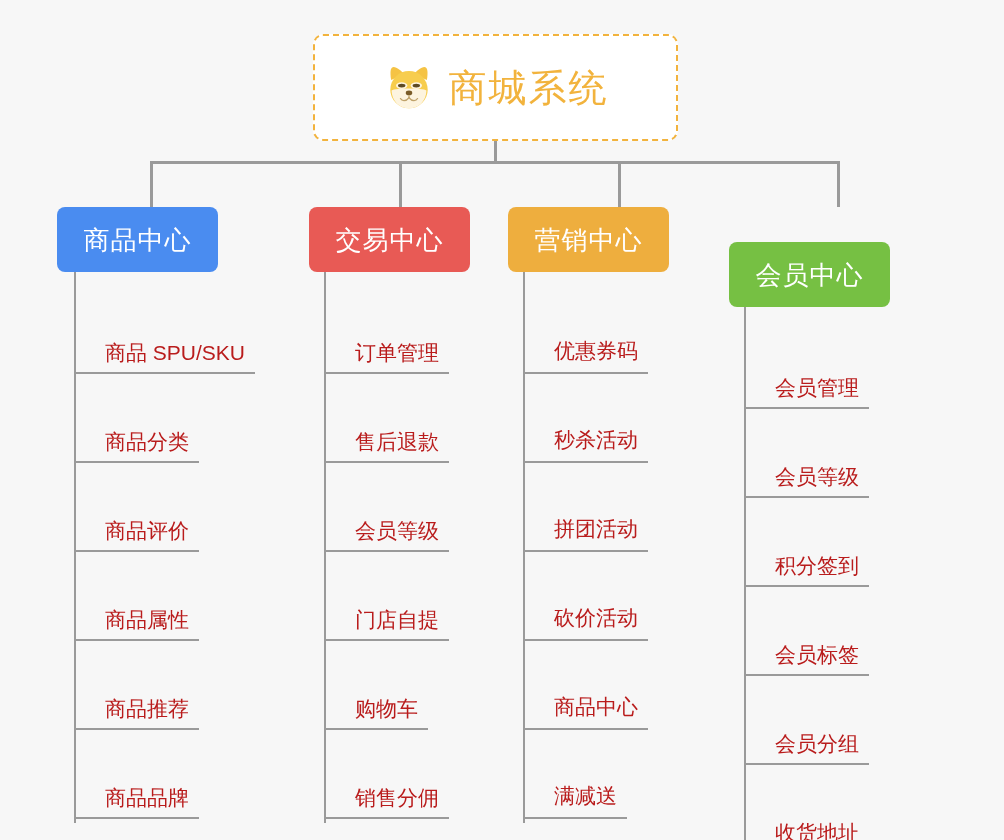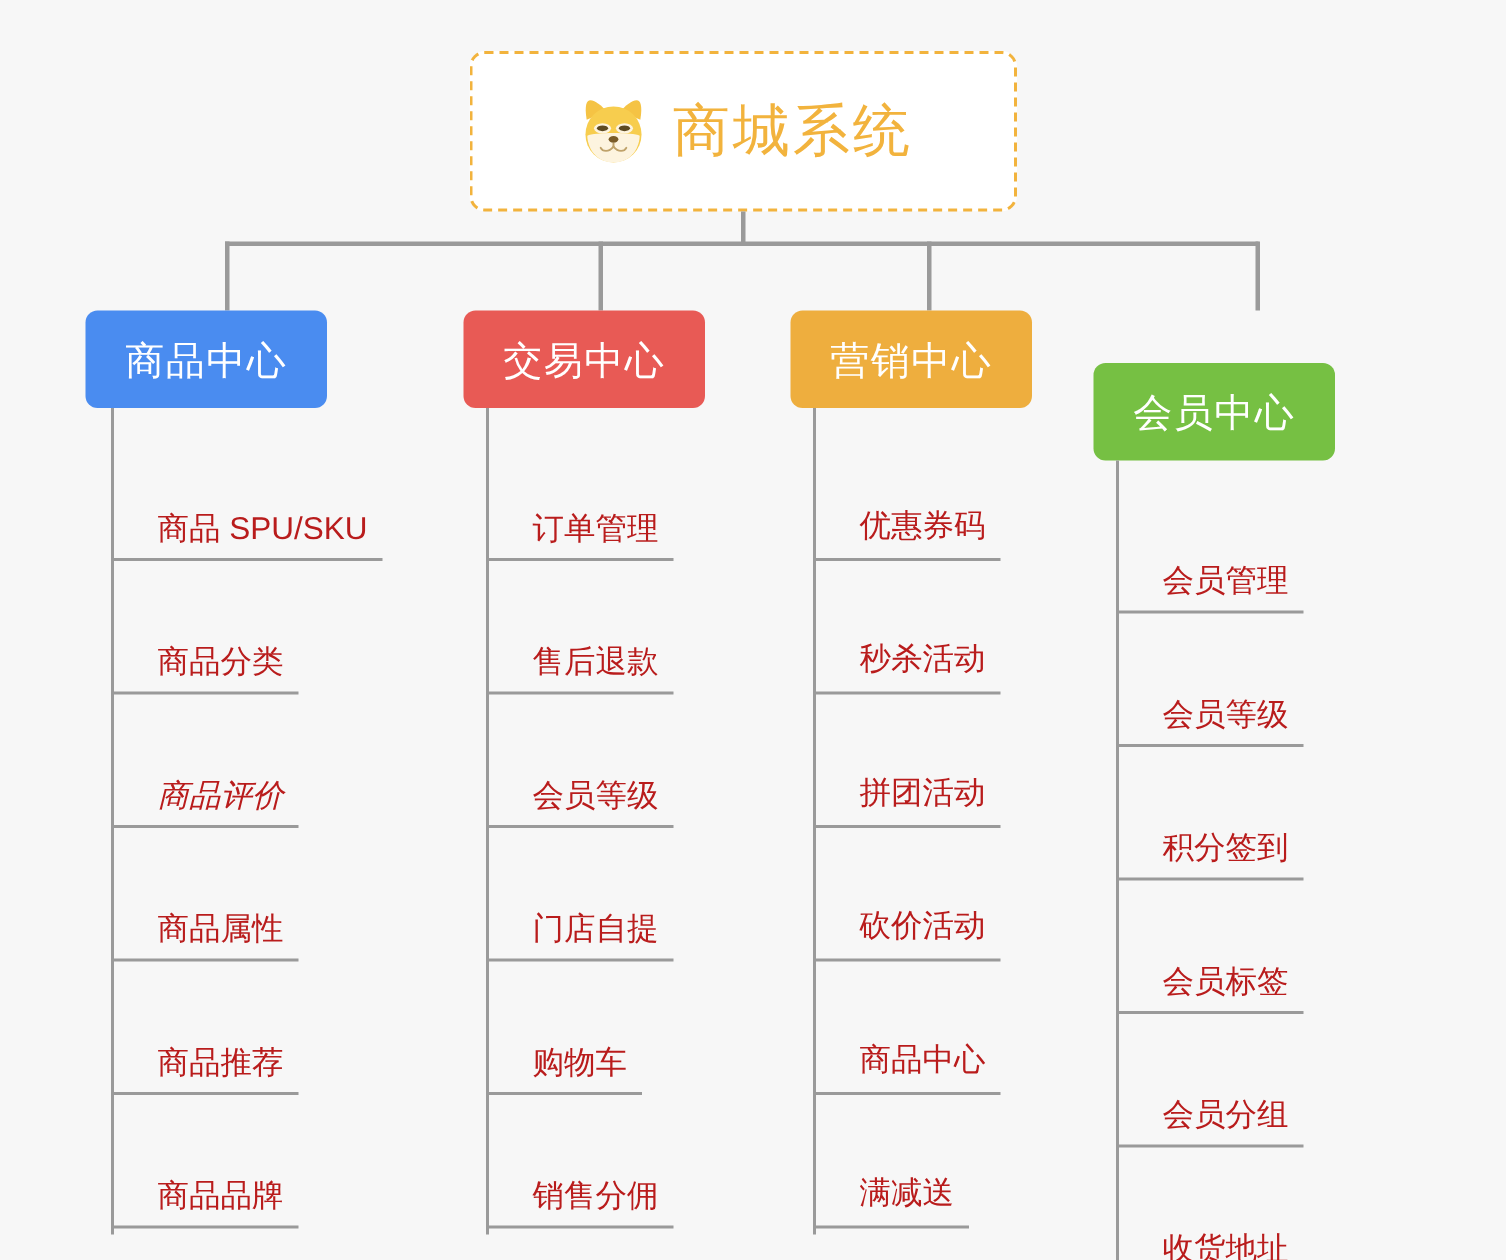--- a/index.html
+++ b/index.html
@@ -65,21 +65,21 @@
   .drop.d3 { left: 837px; }
 
   
   .column {
     position: absolute;
     top: 207px;
     width: 220px;
   }
   .column.c0 { left: 57px;  width: 200px; }
   .column.c1 { left: 309px; width: 196px; }
-  .column.c2 { left: 527px; width: 196px; }
+  .column.c2 { left: 508px; width: 196px; }
   .column.c3 { left: 729px; width: 196px; margin-top: 35px; }
 
   .cat-box {
     width: 161px;
     height: 65px;
     border-radius: 8px;
     display: flex;
     align-items: center;
     justify-content: center;
     color: #ffffff;
@@ -160,21 +160,21 @@
       <span>商品中心</span>
     </div>
     <div class="leaf-rail" style="border-left-color: rgb(154, 154, 154);">
       <div class="leaf">
           <span class="leaf-label" style="border-bottom-color: rgb(154, 154, 154);">商品 SPU/SKU</span>
         </div>
       <div class="leaf">
           <span class="leaf-label" style="border-bottom-color: rgb(154, 154, 154);">商品分类</span>
         </div>
       <div class="leaf">
-          <span class="leaf-label" style="border-bottom-color: rgb(154, 154, 154); font-style: italic;">商品评价</span>
+          <span class="leaf-label" style="border-bottom-color: rgb(154, 154, 154);">商品评价</span>
         </div>
       <div class="leaf">
           <span class="leaf-label" style="border-bottom-color: rgb(154, 154, 154);">商品属性</span>
         </div>
       <div class="leaf">
           <span class="leaf-label" style="border-bottom-color: rgb(154, 154, 154);">商品推荐</span>
         </div>
       <div class="leaf">
           <span class="leaf-label" style="border-bottom-color: rgb(154, 154, 154);">商品品牌</span>
         </div>

